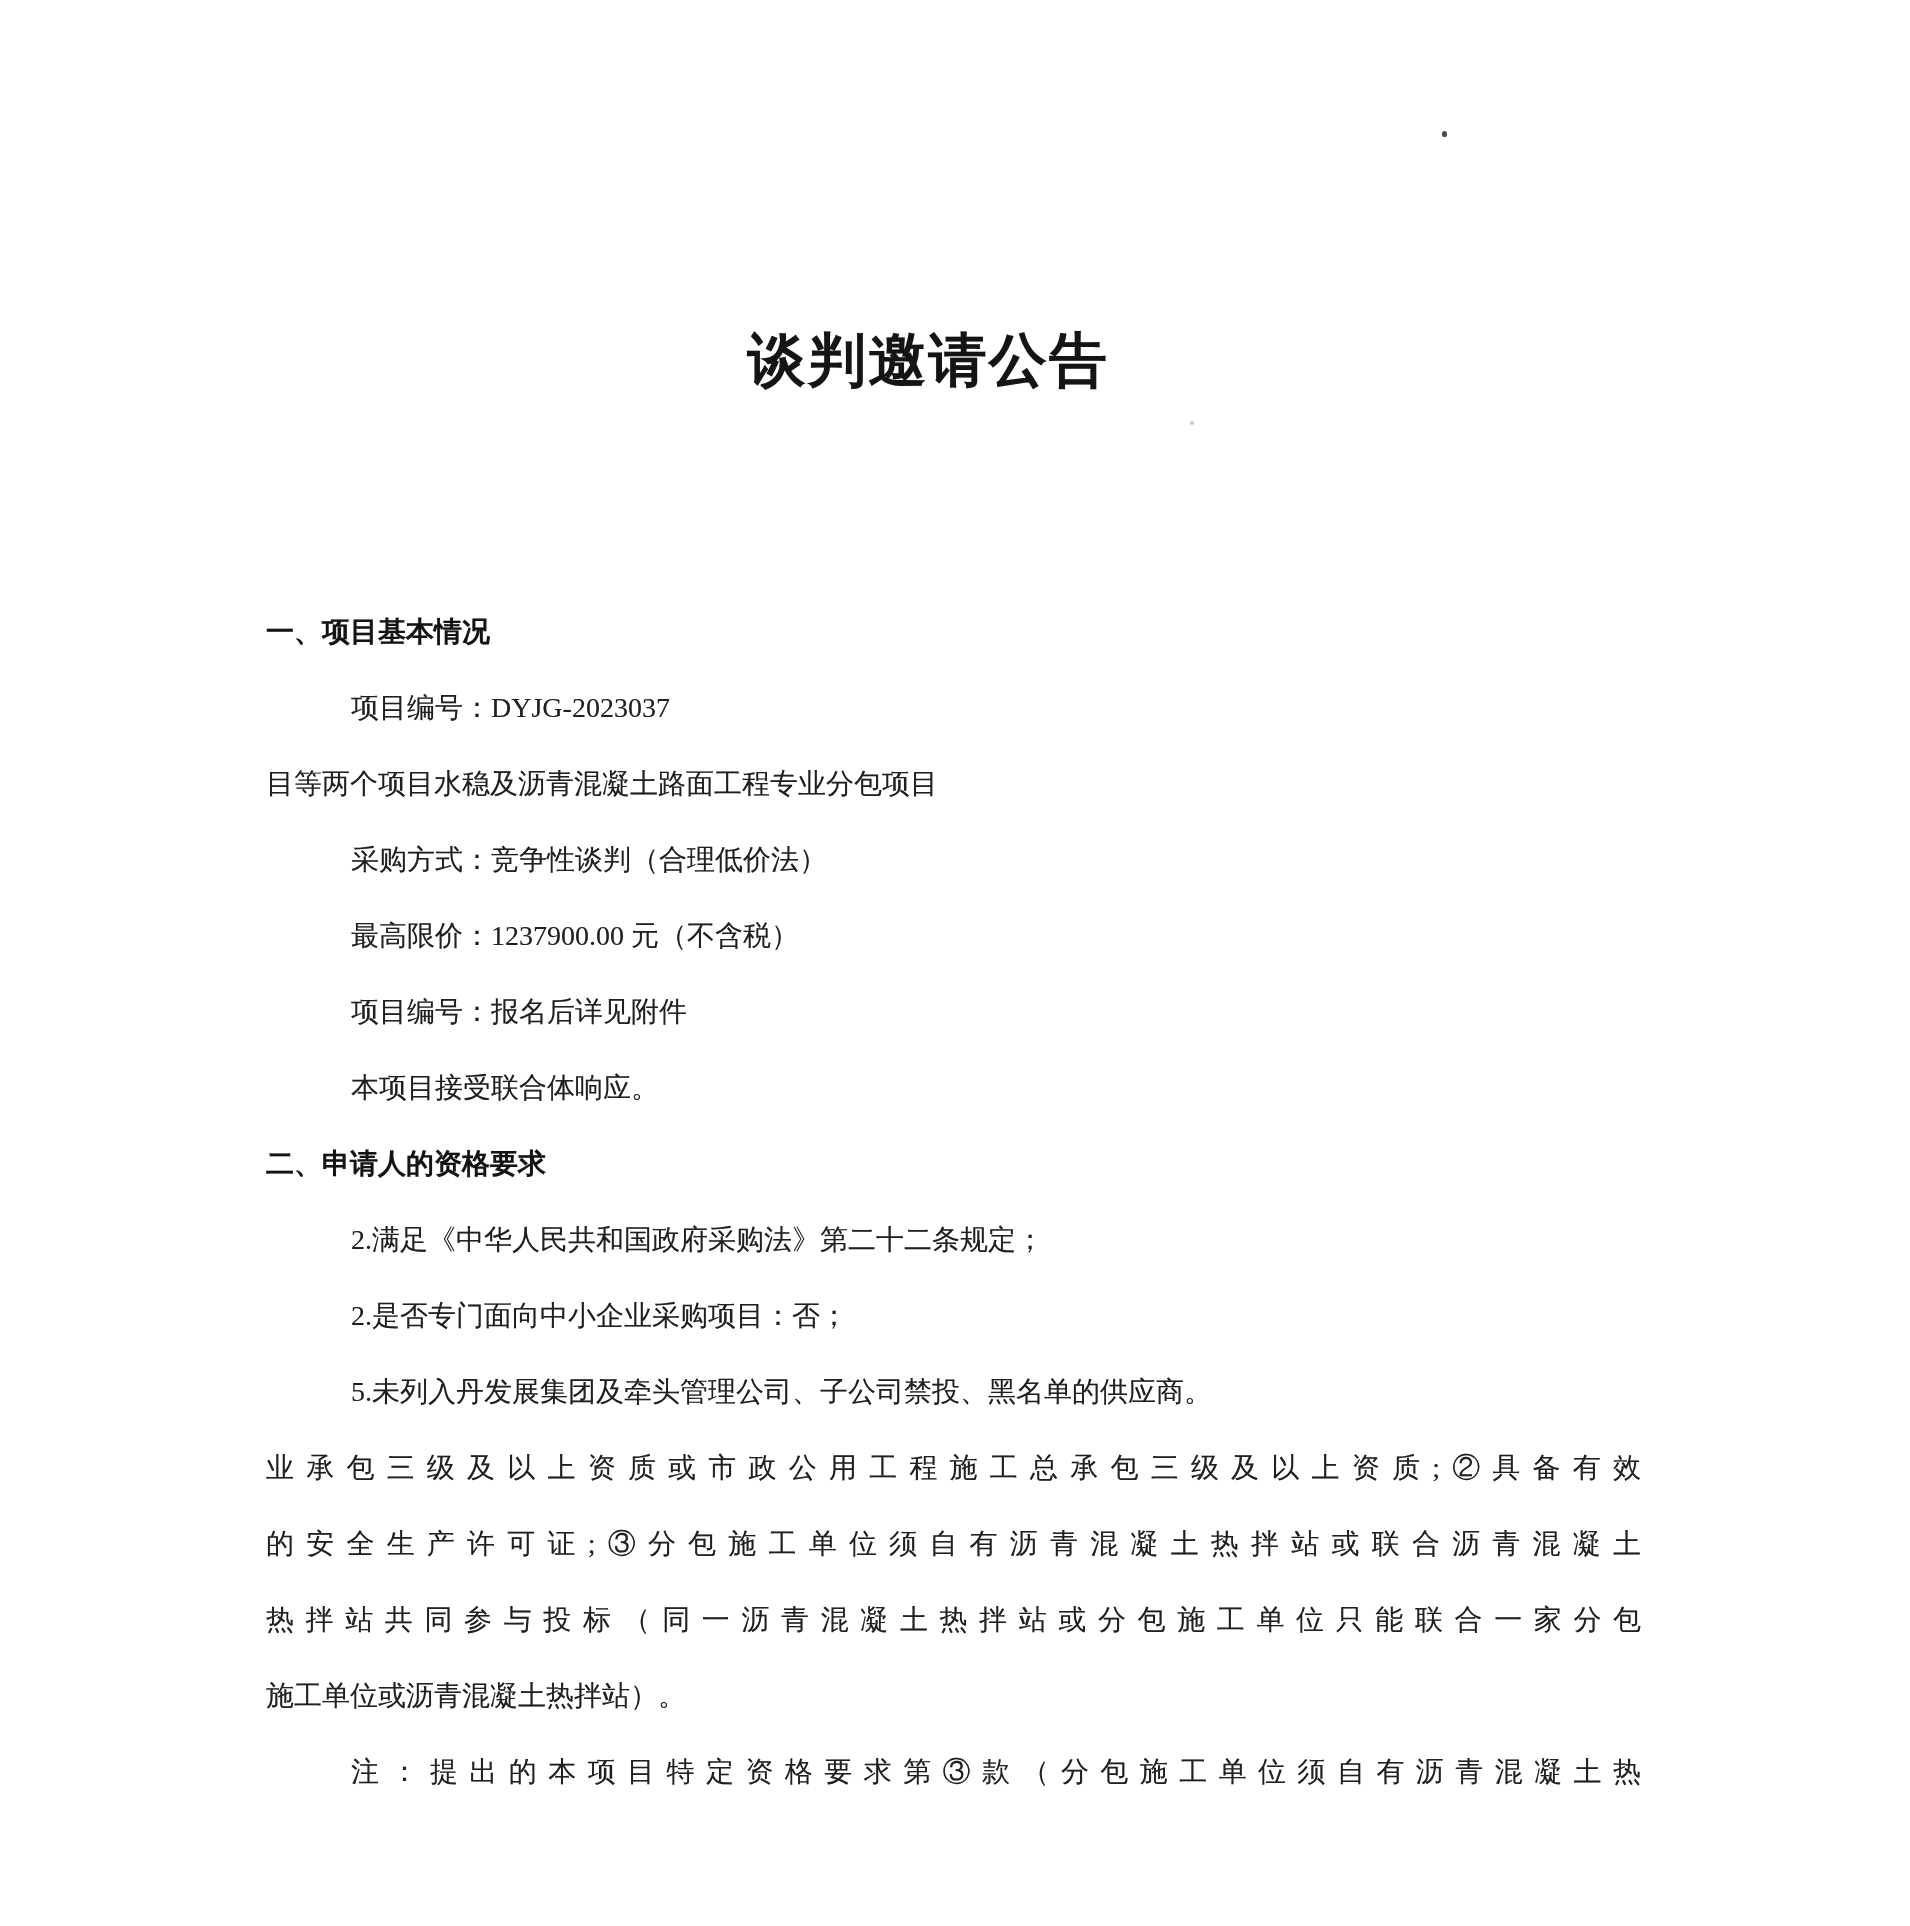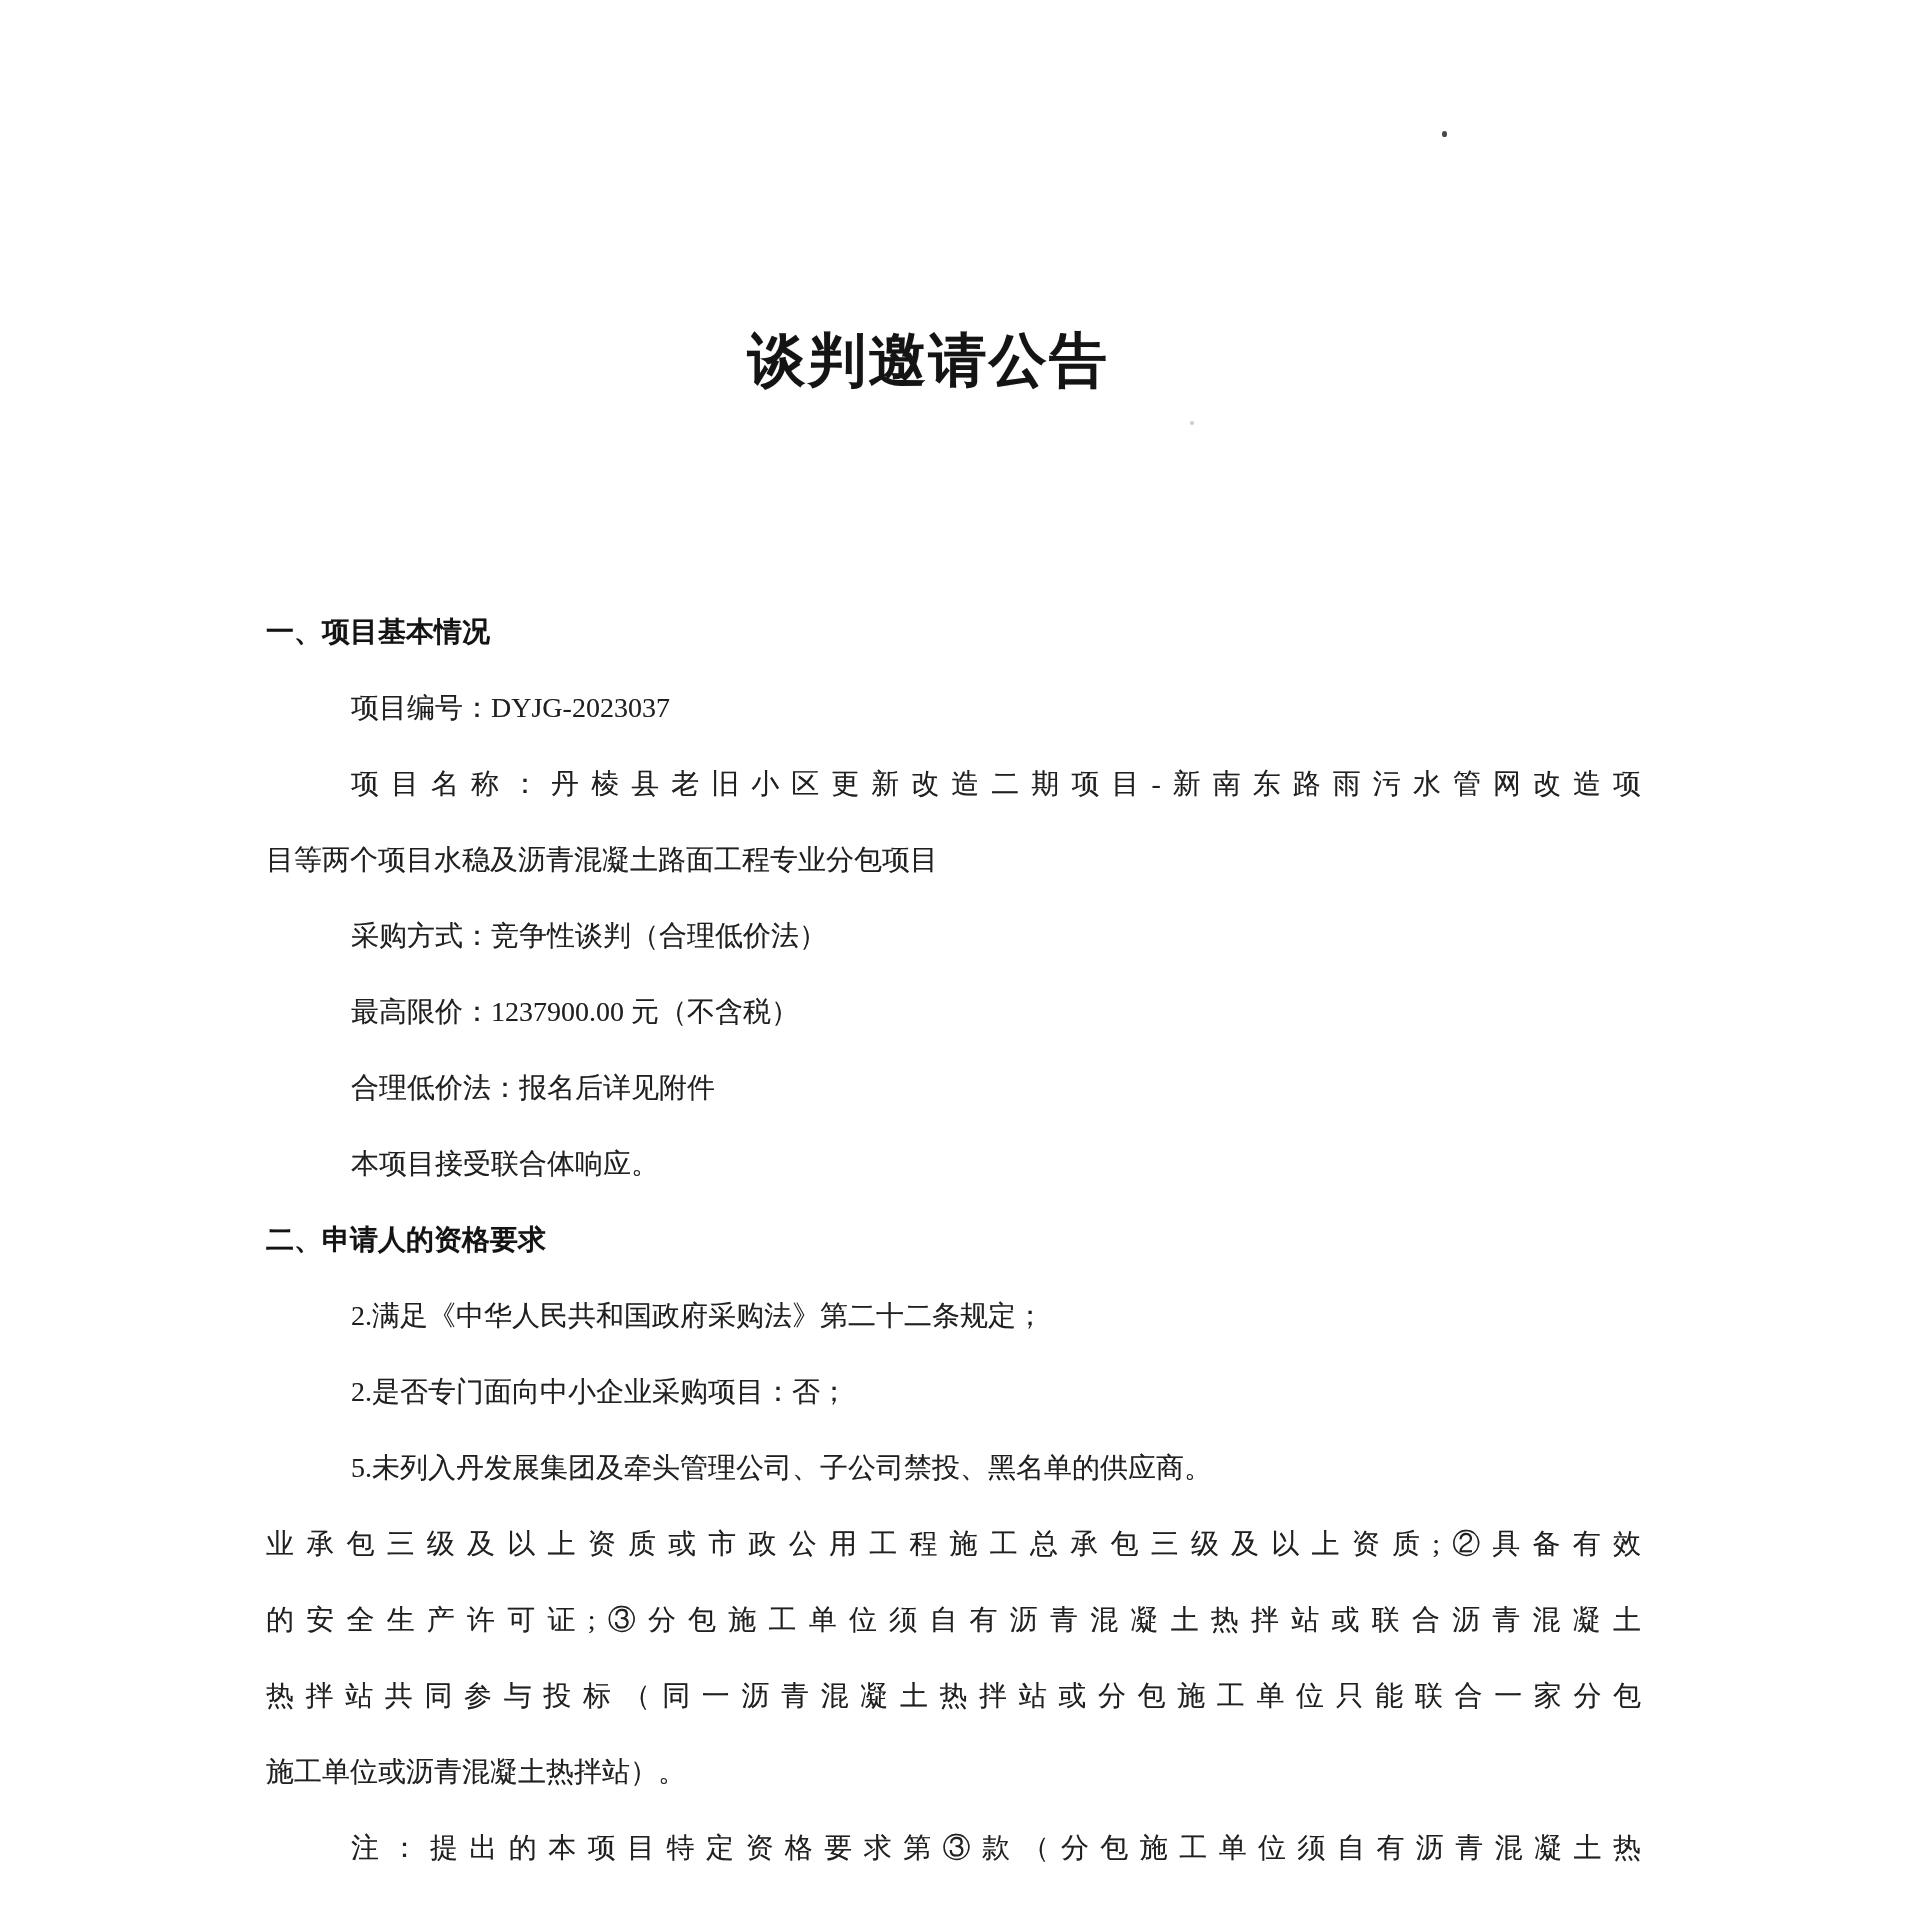--- a/index.html
+++ b/index.html
@@ -60,25 +60,24 @@
 </head>
 <body>
 
 <div class="page">
 
   <div class="doc-title">谈判邀请公告</div>
 
   <div class="body-lines">
     <div class="ln head">一、项目基本情况</div>
     <div class="ln indent">项目编号：DYJG-2023037</div>
-    <div class="ln indent fill">项目名称：丹棱县老旧小区更新改造二期项目-新南东路雨污水管网改造项</div>
     <div class="ln">目等两个项目水稳及沥青混凝土路面工程专业分包项目</div>
     <div class="ln indent">采购方式：竞争性谈判（合理低价法）</div>
     <div class="ln indent">最高限价：1237900.00 元（不含税）</div>
-    <div class="ln indent">合理低价法：报名后详见附件</div>
+    <div class="ln indent">项目编号：报名后详见附件</div>
     <div class="ln indent">本项目接受联合体响应。</div>
     <div class="ln head">二、申请人的资格要求</div>
     <div class="ln indent">2.满足《中华人民共和国政府采购法》第二十二条规定；</div>
     <div class="ln indent">2.是否专门面向中小企业采购项目：否；</div>
     <div class="ln indent">5.未列入丹发展集团及牵头管理公司、子公司禁投、黑名单的供应商。</div>
     <div class="ln fill">业承包三级及以上资质或市政公用工程施工总承包三级及以上资质;②具备有效</div>
     <div class="ln fill">的安全生产许可证;③分包施工单位须自有沥青混凝土热拌站或联合沥青混凝土</div>
     <div class="ln fill">热拌站共同参与投标（同一沥青混凝土热拌站或分包施工单位只能联合一家分包</div>
     <div class="ln">施工单位或沥青混凝土热拌站）。</div>
     <div class="ln indent fill">注：提出的本项目特定资格要求第③款（分包施工单位须自有沥青混凝土热</div>

